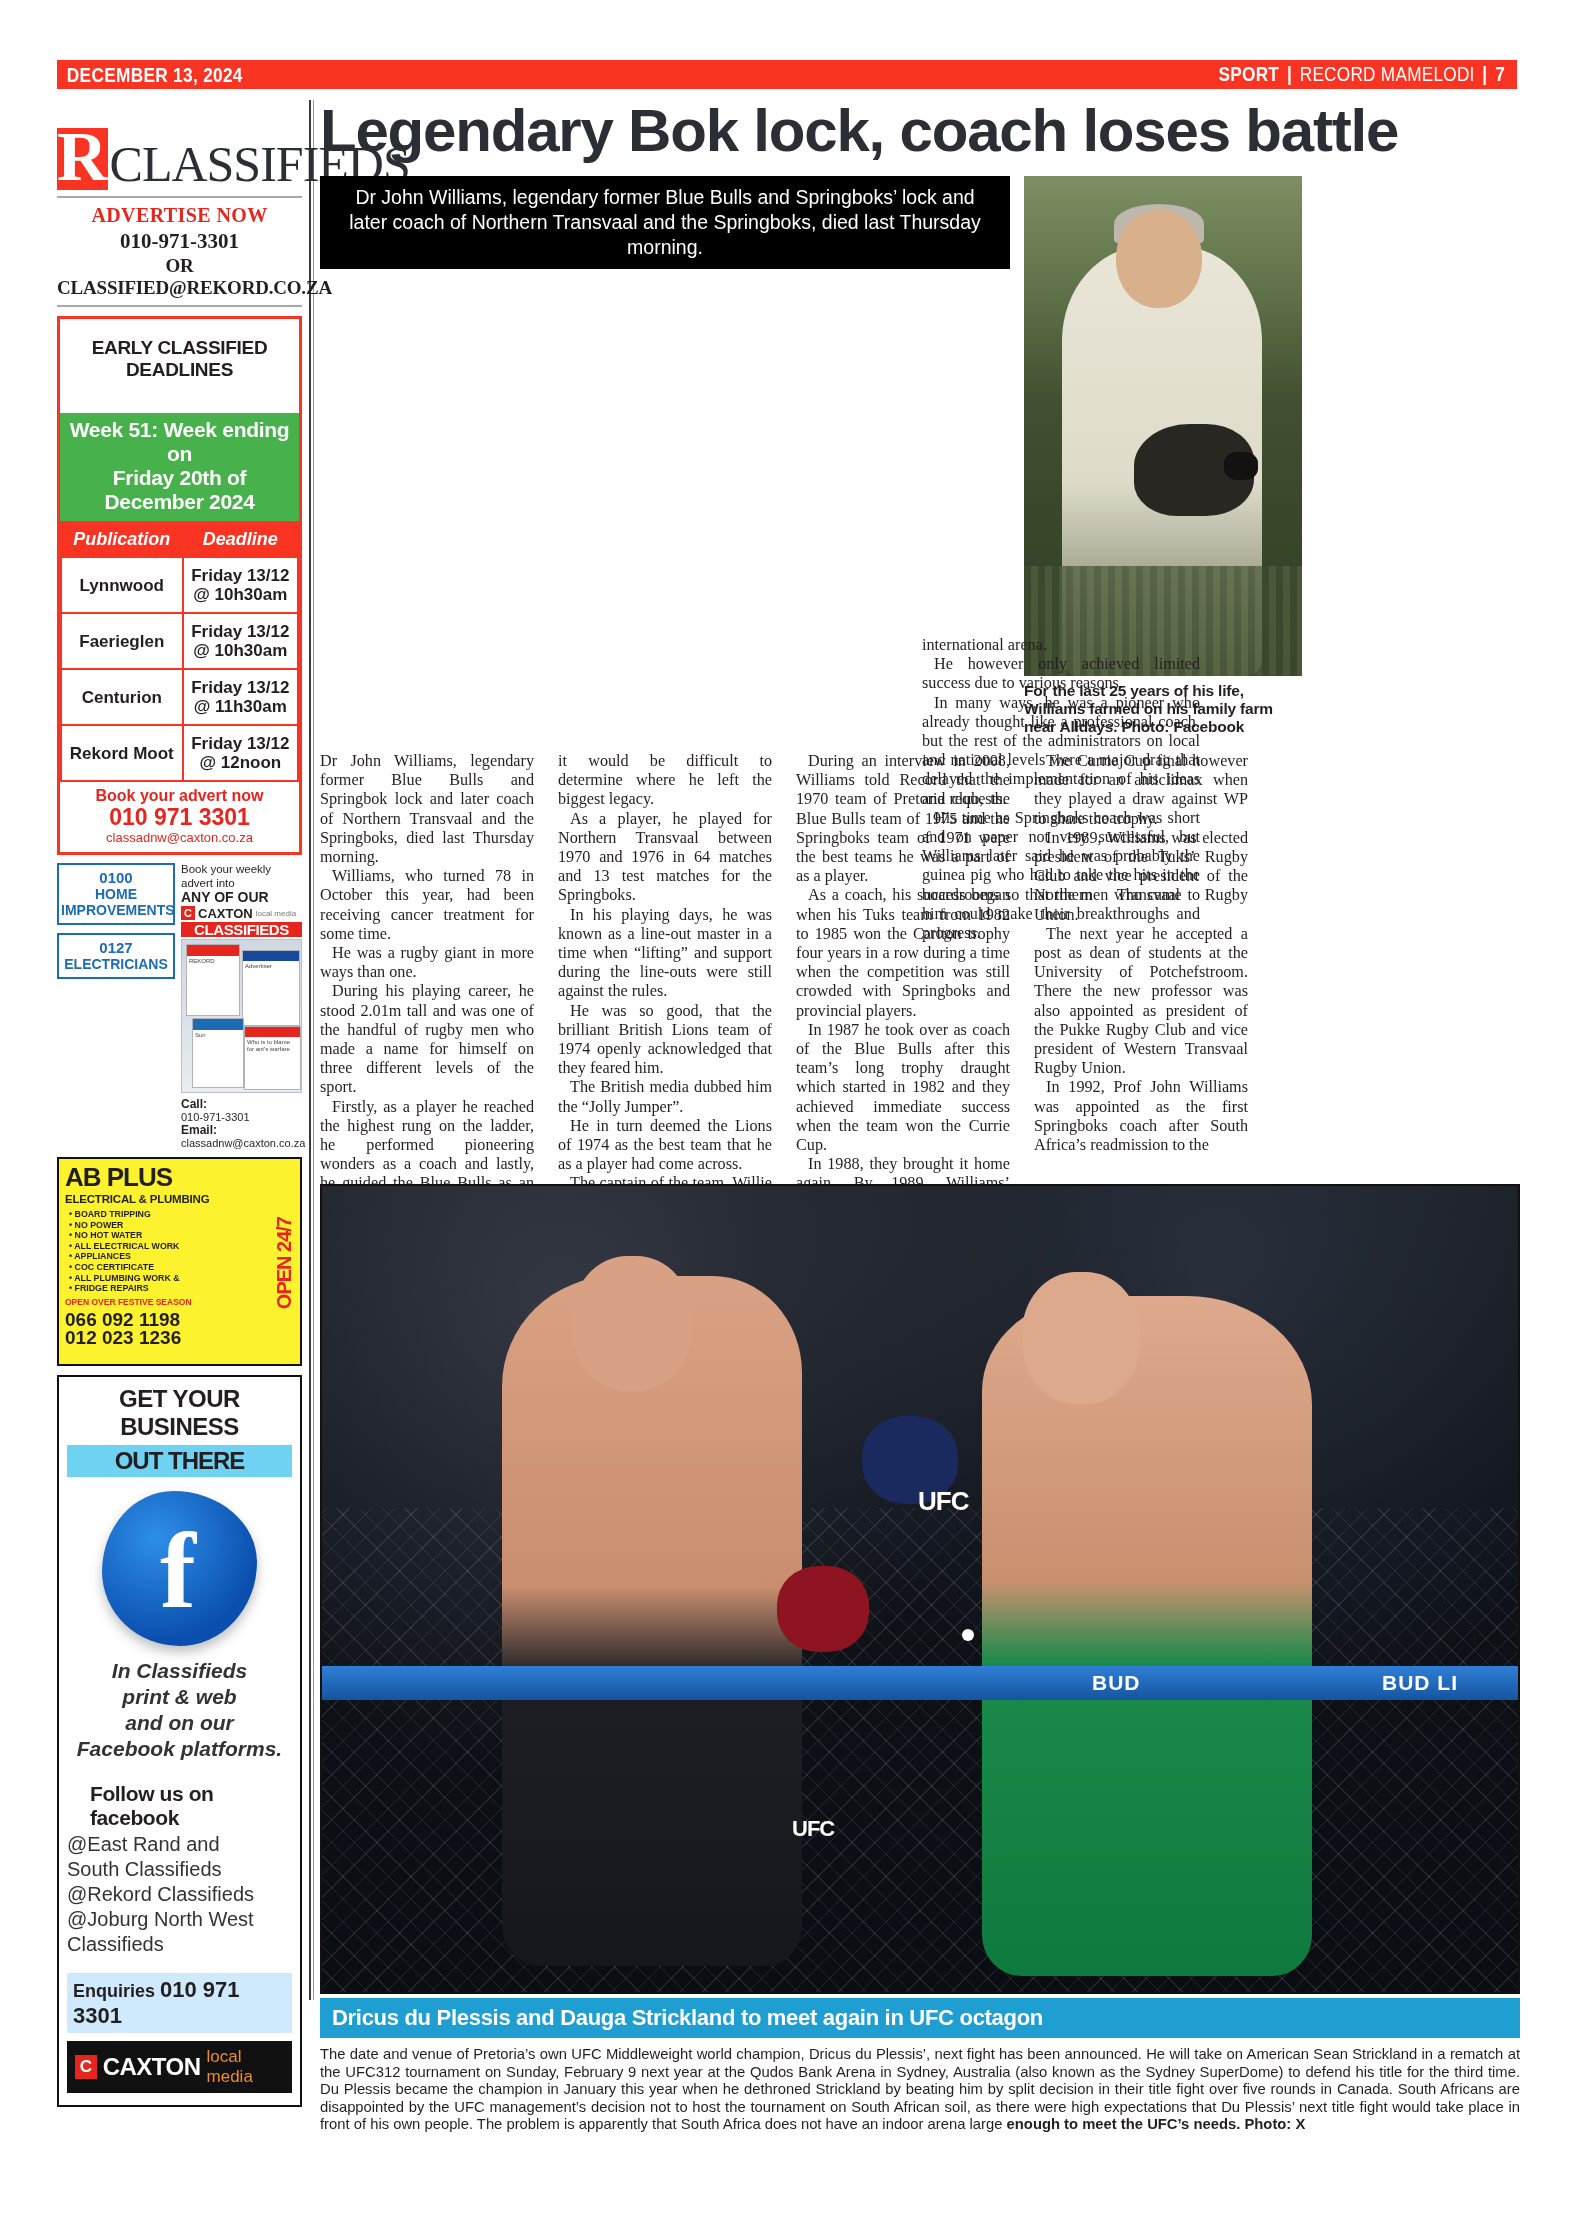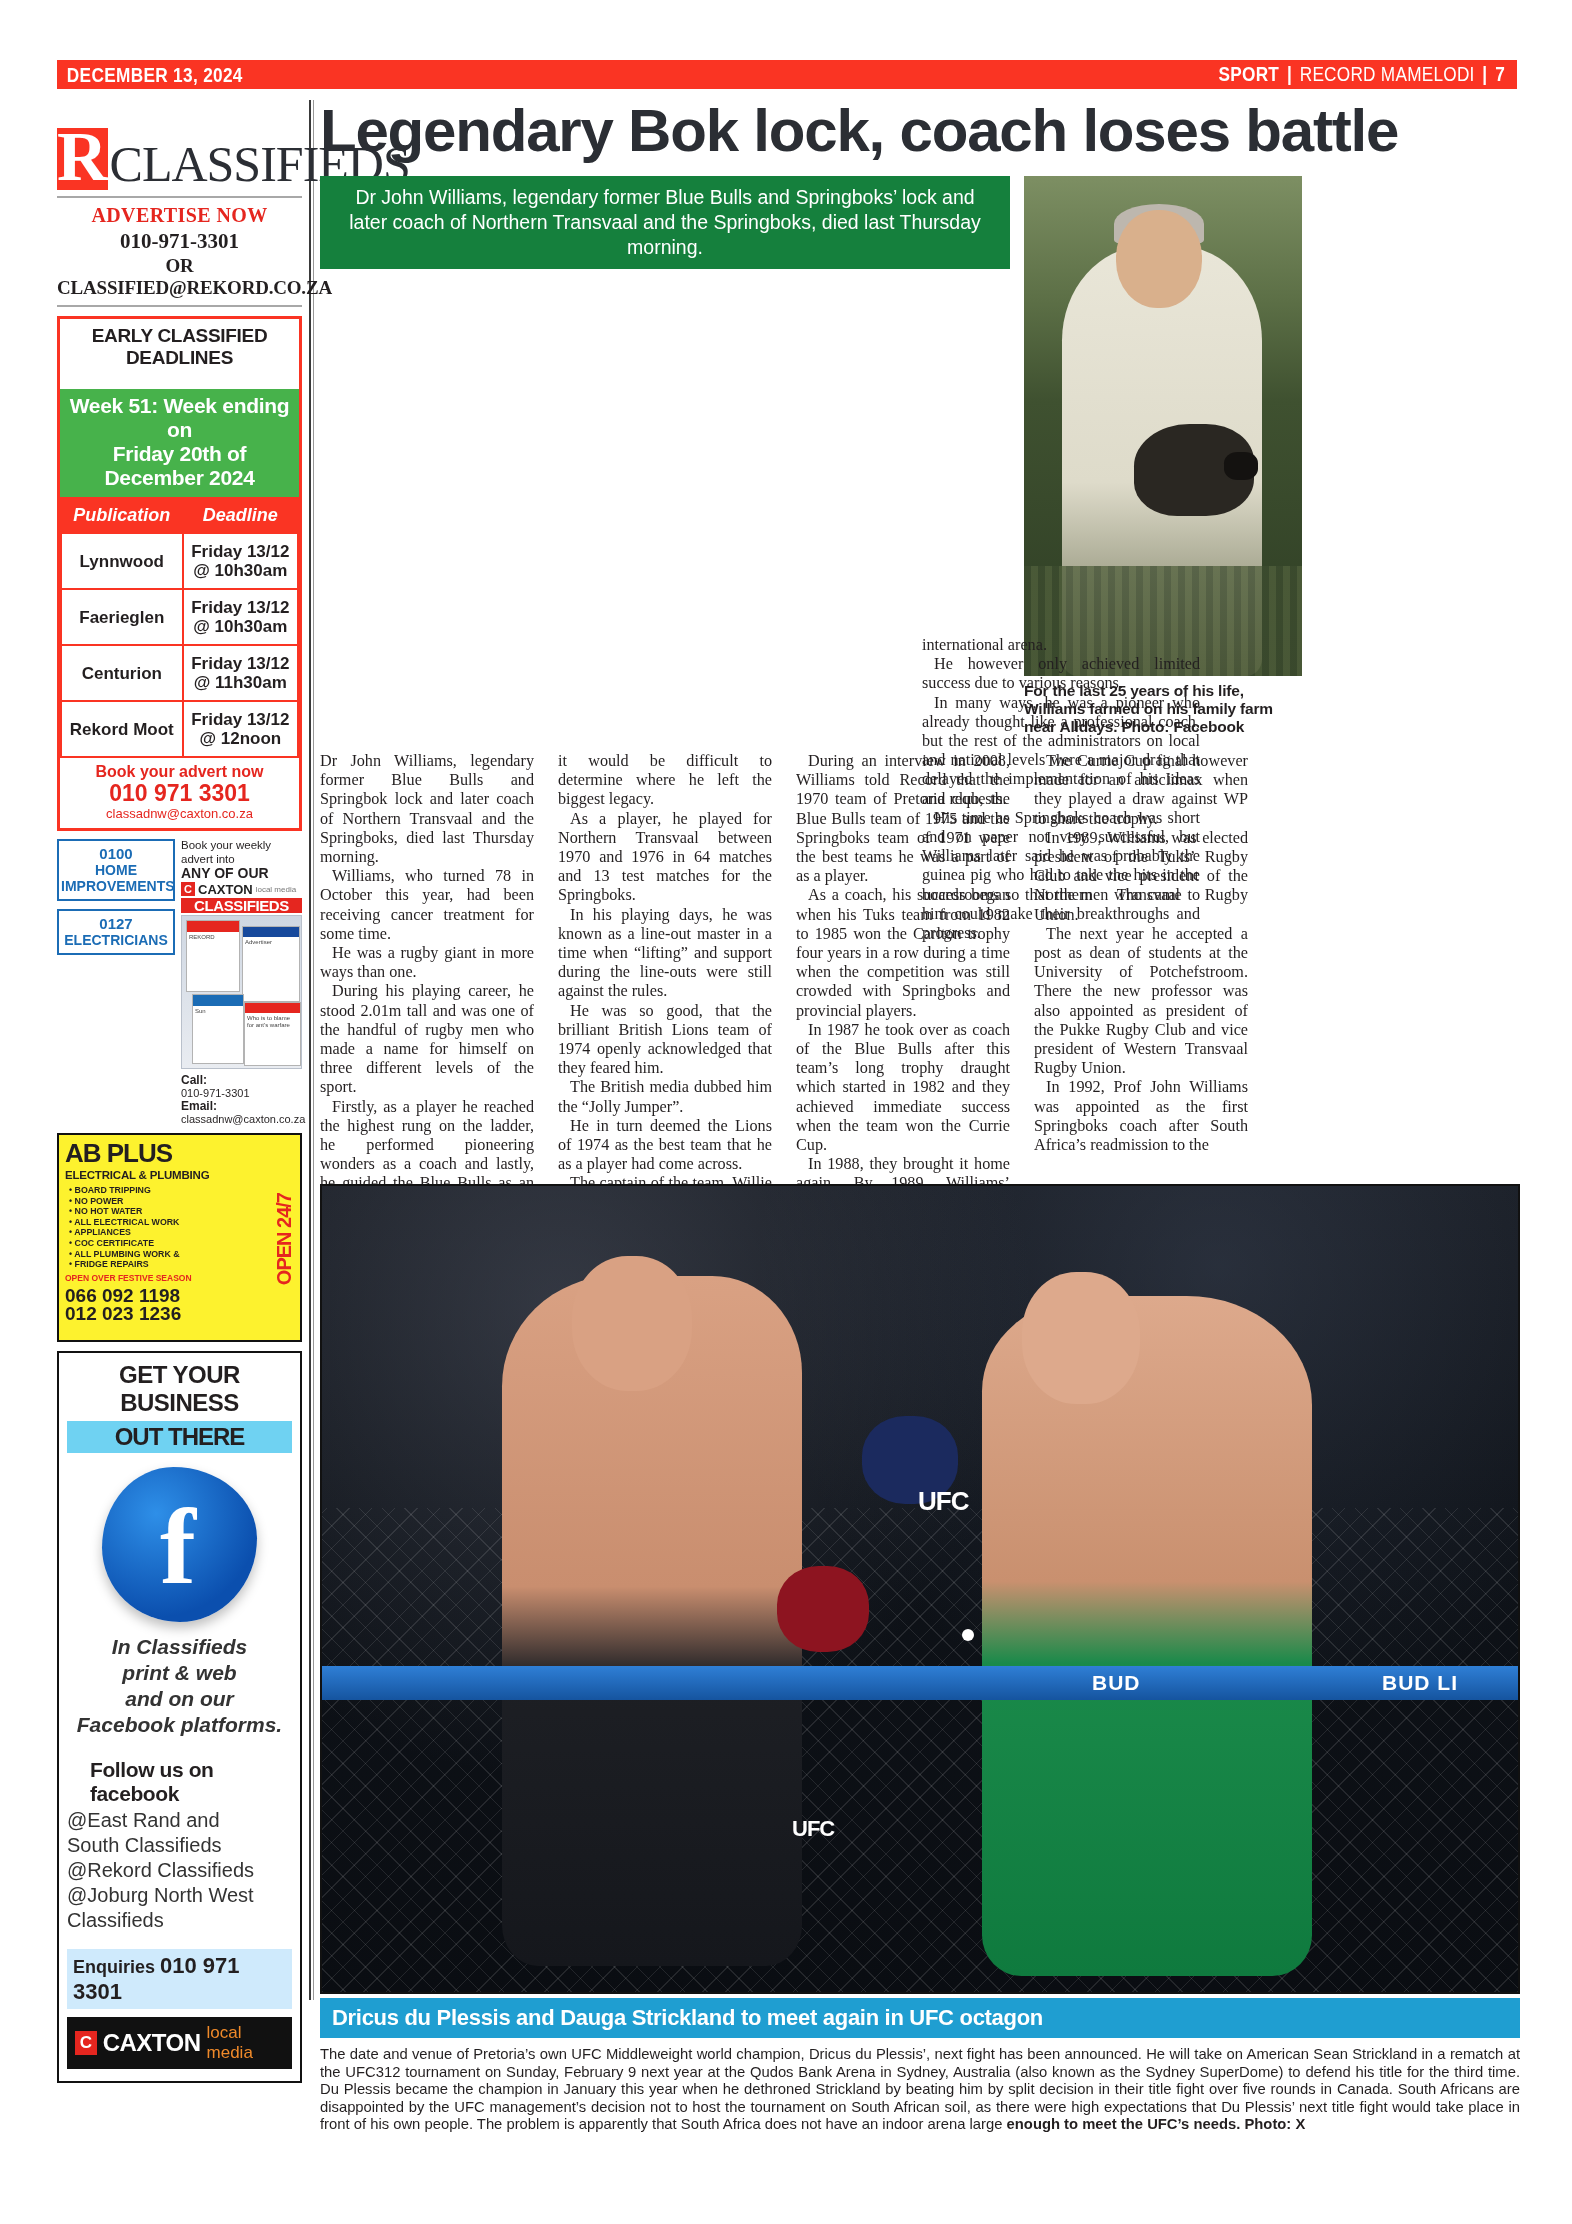--- a/index.html
+++ b/index.html
@@ -22,21 +22,21 @@
   .logo .rbox{width:62px;height:62px;background:#fa3423;color:#fff;font-family:"Liberation Serif",serif;font-weight:bold;font-size:70px;line-height:58px;text-align:center;}
   .logo .word{font-family:"Liberation Serif",serif;font-size:50px;letter-spacing:-1px;line-height:52px;color:#2b2e34;margin-left:2px;}
   .rule{height:2px;background:#a8a8a8;margin:6px 0;}
   .adv{text-align:center;}
   .adv .now{color:#e5261f;font-family:"Liberation Serif",serif;font-weight:bold;font-size:20px;letter-spacing:.4px;}
   .adv .tel{font-family:"Liberation Serif",serif;font-weight:bold;font-size:21px;margin-top:2px;}
   .adv .mail{font-family:"Liberation Serif",serif;font-weight:bold;font-size:19px;margin-top:1px;letter-spacing:-.2px;}
 
   
   .deadbox{border:3px solid #fa3423;margin-top:9px;}
-  .deadbox h3{margin:0;padding:6px 0 20px;text-align:center;font-size:19px;font-weight:bold;letter-spacing:-.3px;}
+  .deadbox h3{margin:12px;padding:6px 0 20px;text-align:center;font-size:19px;font-weight:bold;letter-spacing:-.3px;}
   .greenband{background:#47b24b;color:#fff;text-align:center;font-weight:bold;font-size:21px;line-height:24px;padding:5px 4px 7px;letter-spacing:-.3px;}
   table.dl{width:100%;border-collapse:collapse;}
   table.dl th{background:#fa3423;color:#fff;font-size:18px;padding:6px 0;border:2px solid #fa3423;font-style:italic;}
   table.dl td{border:2px solid #fa3423;text-align:center;font-size:17px;font-weight:bold;padding:8px 2px;line-height:19px;}
   .book{text-align:center;padding:5px 0 7px;}
   .book .b1{color:#e5261f;font-weight:bold;font-size:16px;}
   .book .b2{color:#e5261f;font-weight:bold;font-size:23px;line-height:25px;}
   .book .b3{color:#e5261f;font-size:13px;}
 
   
@@ -89,21 +89,21 @@
   .enq span.num{font-size:22px;}
   .caxbar{background:#111;margin-top:8px;padding:6px 8px;display:flex;align-items:center;gap:6px;}
   .caxbar .sq{width:24px;height:24px;background:#e5261f;color:#fff;font-weight:bold;font-size:17px;text-align:center;line-height:24px;}
   .caxbar .w{color:#fff;font-size:24px;font-weight:bold;letter-spacing:-.5px;}
   .caxbar .o{color:#f08a2a;font-size:17px;}
 
   
   .main{position:absolute;left:320px;top:100px;width:1200px;}
   h1.head{font-family:"Liberation Sans Narrow","Liberation Sans",sans-serif;font-weight:bold;font-size:60px;line-height:62px;margin:0;letter-spacing:-1.2px;color:#2b2e34;}
   .standwrap{display:flex;gap:14px;margin-top:14px;}
-  .stand{background:#15803d;color:#fff;width:690px;height:93px;display:flex;align-items:center;justify-content:center;text-align:center;font-size:19.5px;line-height:25px;padding:0 18px;box-sizing:border-box;}
+  .stand{background:#000000;color:#fff;width:690px;height:93px;display:flex;align-items:center;justify-content:center;text-align:center;font-size:19.5px;line-height:25px;padding:0 18px;box-sizing:border-box;}
   .photo{width:278px;height:500px;position:relative;overflow:hidden;background:#4a5a3a;}
   .photo .sky{position:absolute;inset:0;background:linear-gradient(180deg,#7d8f63 0%,#5c6f46 25%,#3f5130 45%,#2e3d24 100%);}
   .photo .man{position:absolute;left:38px;top:70px;width:200px;height:430px;background:linear-gradient(180deg,#e9e6d8 0%,#dedbca 55%,#6b6f52 100%);border-radius:42% 42% 8% 8%/22% 22% 4% 4%;}
   .photo .head2{position:absolute;left:92px;top:34px;width:86px;height:98px;background:#d9b08c;border-radius:48%;}
   .photo .hair{position:absolute;left:90px;top:28px;width:90px;height:40px;background:#bdb7ae;border-radius:50% 50% 10% 10%;}
   .photo .dog{position:absolute;left:110px;top:248px;width:120px;height:92px;background:#2a2722;border-radius:46% 40% 40% 36%;}
   .photo .dognose{position:absolute;left:200px;top:276px;width:34px;height:28px;background:#141210;border-radius:40%;}
   .photo .fence{position:absolute;left:0;bottom:0;width:100%;height:110px;background:repeating-linear-gradient(90deg,#3d4c2f 0 7px,#51603c 7px 14px);opacity:.75;}
   .cap{font-family:"Liberation Sans Narrow","Liberation Sans",sans-serif;font-weight:bold;font-size:15.5px;line-height:18px;width:278px;margin-top:6px;letter-spacing:-.2px;}
 

